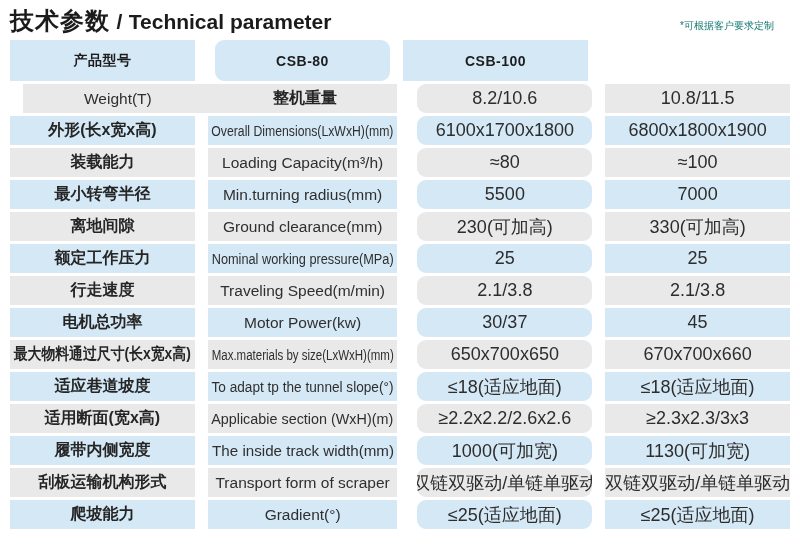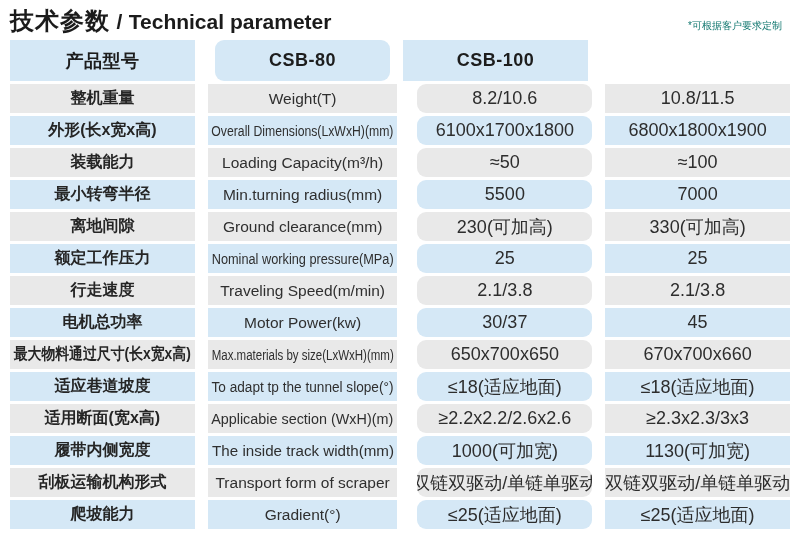--- a/index.html
+++ b/index.html
@@ -10,21 +10,21 @@
     overflow: hidden;
   }
   .page { width: 800px; height: 546px; position: relative; }
 
   
   .top {
     display: flex;
     justify-content: space-between;
     align-items: center;
     height: 40px;
-    padding: 2px 18px 0 10px;
+    padding: 2px 26px 0 10px;
   }
   .title { white-space: nowrap; }
   .title .t-zh { font-size: 24px; font-weight: 700; color: #1b1b1b; letter-spacing: 1px; }
   .title .t-sep { font-size: 21px; font-weight: 700; color: #1b1b1b; padding: 0 2px; }
   .title .t-en { font-size: 21px; font-weight: 700; color: #1b1b1b; }
   .note { font-size: 10px; font-weight: 400; color: #0f766e; padding-top: 10px; white-space: nowrap; }
 
   
   .ptable { margin: 0 10px; }
   .row { display: flex; height: 29px; margin-top: 3px; }
@@ -32,21 +32,21 @@
   .cell {
     display: flex; align-items: center; justify-content: center;
     overflow: hidden;
   }
   .c1 { width: 185px; }
   .c2 { width: 190px; margin-left: 13px; }
   .c3 { width: 175px; margin-left: 20px; border-radius: 9px; }
   .c4 { width: 185px; margin-left: 13px; }
 
   .header-row .cell { background: var(--row-blue); }
-  .header-row .fit { font-size: 18px; font-weight: 700; color: #1d1d1d; letter-spacing: 0.5px; }
+  .header-row .fit { font-size: 14px; font-weight: 700; color: #1d1d1d; letter-spacing: 0.5px; }
   .header-row .c2 .fit { font-size: 22px; }
 
   #rows .row:nth-child(odd) .cell { background: var(--row-gray); }
   #rows .row:nth-child(even) .cell { background: var(--row-blue); }
 
   .zh .fit { font-size: 16px; font-weight: 700; color: #252525; }
   .en .fit { font-size: 15.5px; font-weight: 400; color: #2f2f2f; }
   .val .fit { font-size: 18px; font-weight: 400; color: #2d2d2d; }
 
   .fit { white-space: nowrap; display: inline-block; transform-origin: 50% 50%; }
@@ -74,26 +74,26 @@
       <div class="cell c3">
         <span class="fit">CSB-80</span>
       </div>
       <div class="cell c4">
         <span class="fit">CSB-100</span>
       </div>
     </div>
 
     <div id="rows">
       <div class="row">
+        <div class="cell c2 en">
+          <span class="fit">Weight(T)</span>
+        </div>
         <div class="cell c1 zh">
           <span class="fit">整机重量</span>
         </div>
-        <div class="cell c2 en">
-          <span class="fit">Weight(T)</span>
-        </div>
         <div class="cell c3 val">
           <span class="fit">8.2/10.6</span>
         </div>
         <div class="cell c4 val">
           <span class="fit">10.8/11.5</span>
         </div>
       </div>
 
       <div class="row">
         <div class="cell c1 zh">
@@ -111,21 +111,21 @@
       </div>
 
       <div class="row">
         <div class="cell c1 zh">
           <span class="fit">装载能力</span>
         </div>
         <div class="cell c2 en">
           <span class="fit">Loading Capacity(m³/h)</span>
         </div>
         <div class="cell c3 val">
-          <span class="fit">≈50</span>
+          <span class="fit">≈80</span>
         </div>
         <div class="cell c4 val">
           <span class="fit">≈100</span>
         </div>
       </div>
 
       <div class="row">
         <div class="cell c1 zh">
           <span class="fit">最小转弯半径</span>
         </div>

